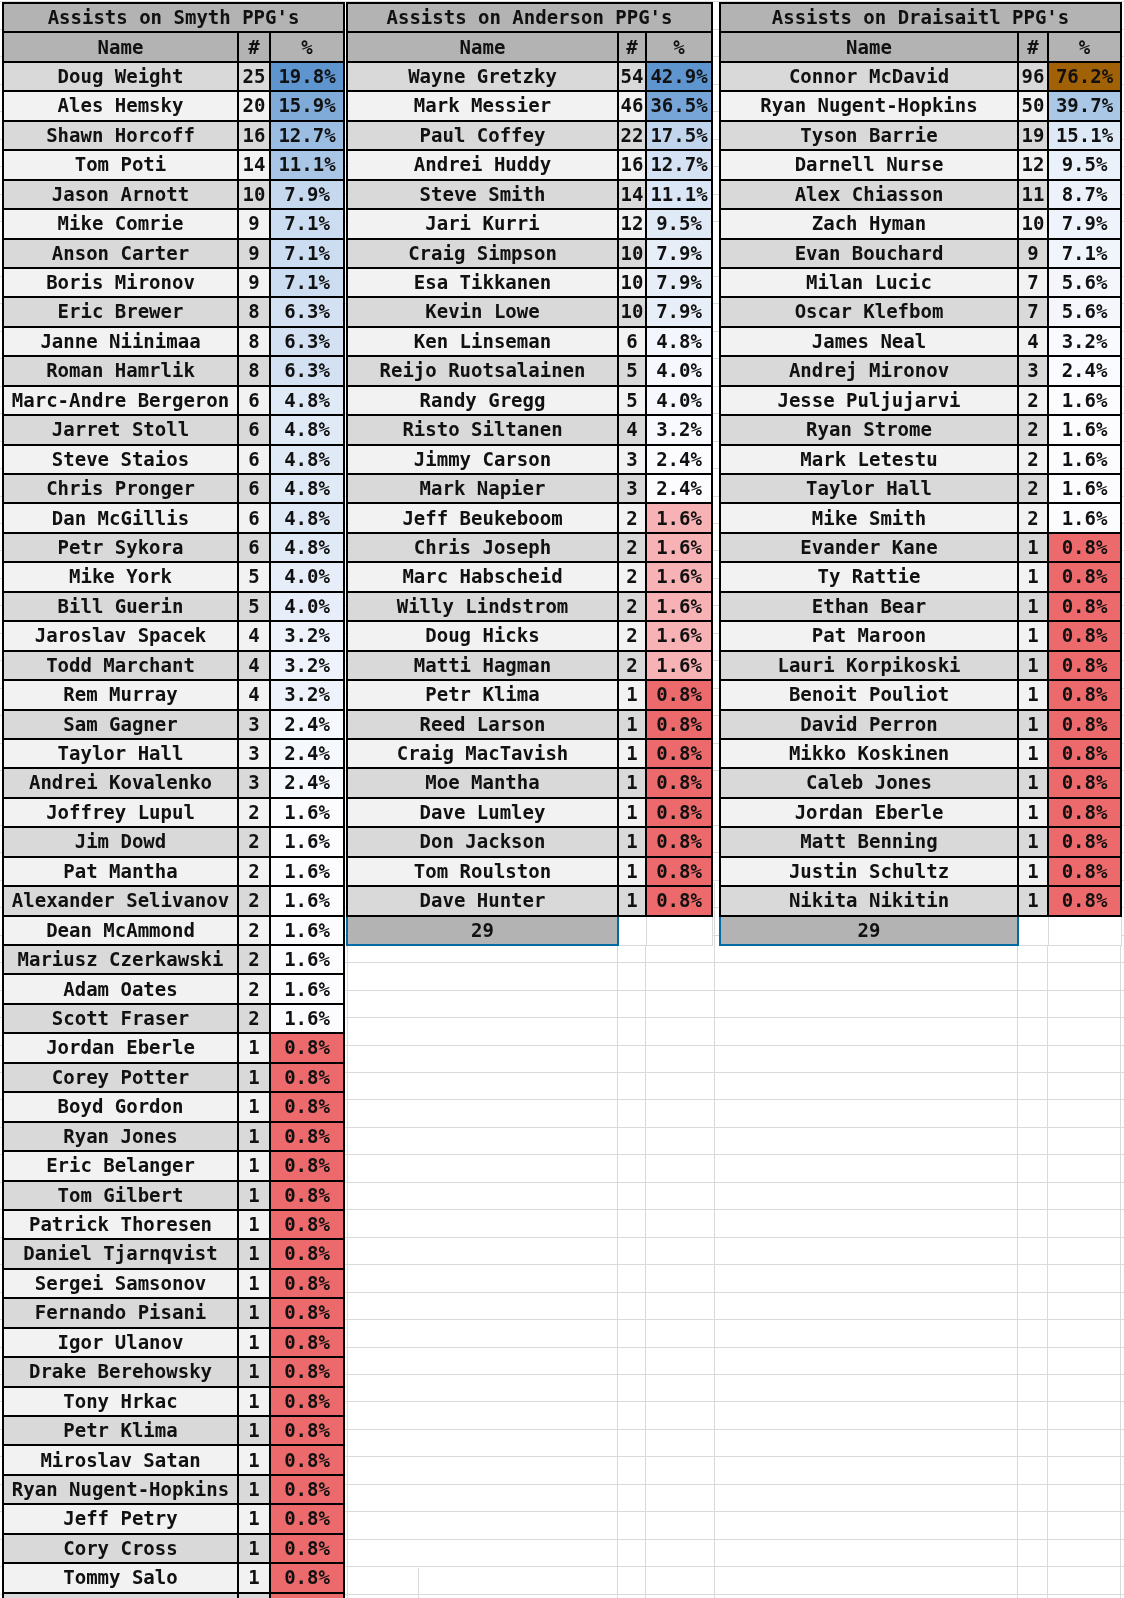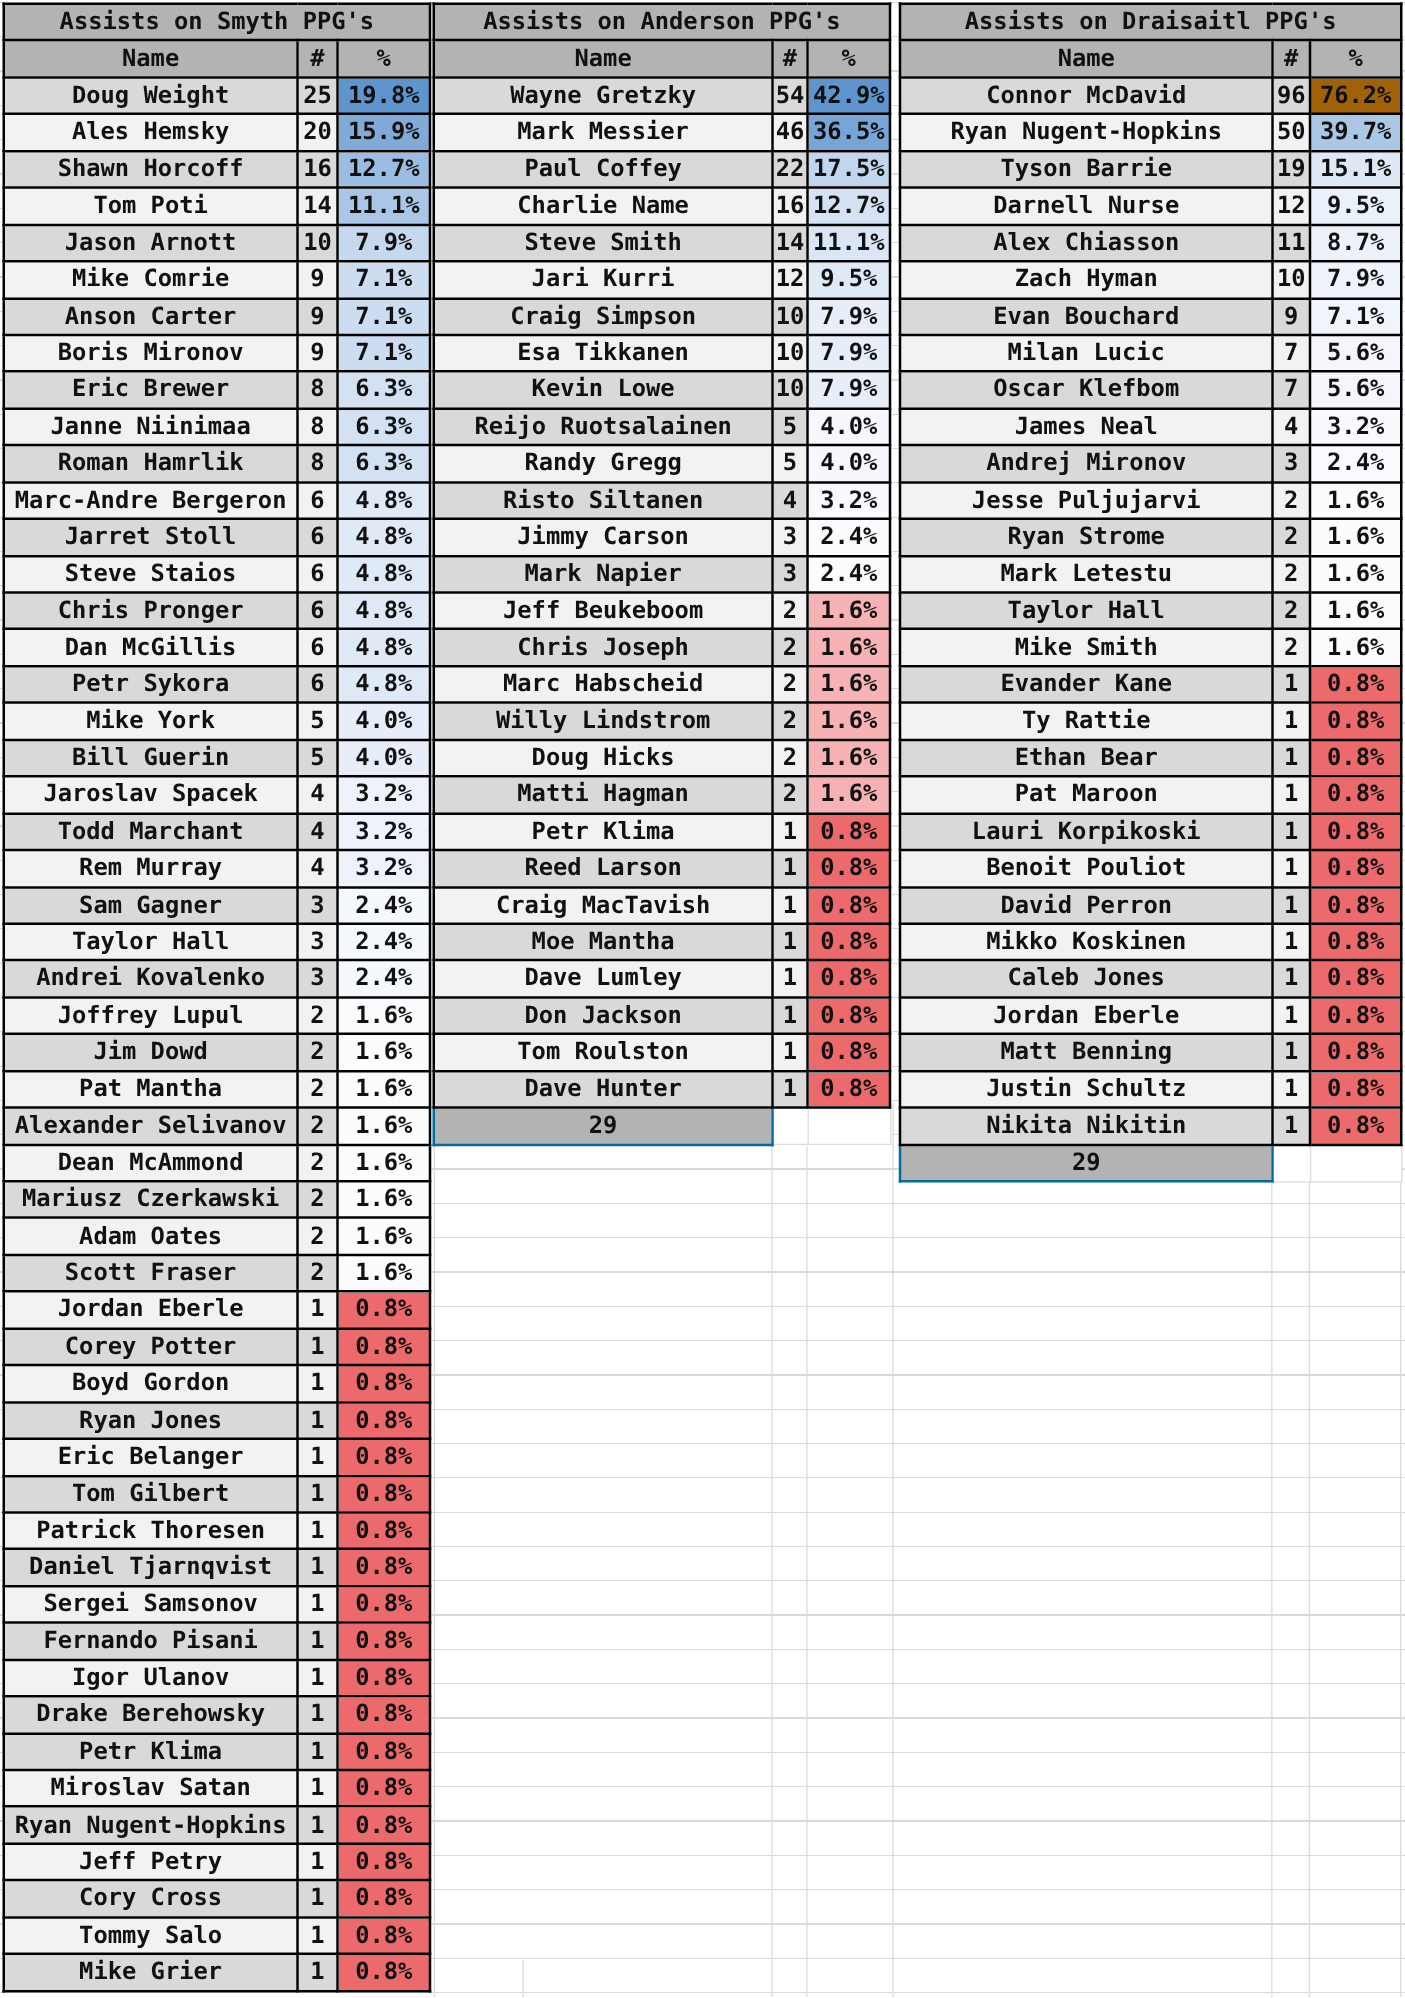--- a/index.html
+++ b/index.html
@@ -292,20 +292,25 @@
           <td class="cell name rb">Igor Ulanov</td>
           <td class="cell num rb">1</td>
           <td class="cell pct" style="background: rgb(236, 106, 107);">0.8%</td>
         </tr>
         <tr>
           <td class="cell name ra">Drake Berehowsky</td>
           <td class="cell num ra">1</td>
           <td class="cell pct" style="background: rgb(236, 106, 107);">0.8%</td>
         </tr>
         <tr>
+          <td class="cell name rb">Tony Hrkac</td>
+          <td class="cell num rb">1</td>
+          <td class="cell pct" style="background: rgb(236, 106, 107);">0.8%</td>
+        </tr>
+        <tr>
           <td class="cell name ra">Petr Klima</td>
           <td class="cell num ra">1</td>
           <td class="cell pct" style="background: rgb(236, 106, 107);">0.8%</td>
         </tr>
         <tr>
           <td class="cell name rb">Miroslav Satan</td>
           <td class="cell num rb">1</td>
           <td class="cell pct" style="background: rgb(236, 106, 107);">0.8%</td>
         </tr>
         <tr>
@@ -359,21 +364,21 @@
           <td class="cell name rb">Mark Messier</td>
           <td class="cell num rb">46</td>
           <td class="cell pct" style="background: rgb(119, 165, 215);">36.5%</td>
         </tr>
         <tr>
           <td class="cell name ra">Paul Coffey</td>
           <td class="cell num ra">22</td>
           <td class="cell pct" style="background: rgb(193, 214, 237); margin-left: 48px;">17.5%</td>
         </tr>
         <tr>
-          <td class="cell name rb">Charlie Name</td>
+          <td class="cell name rb">Andrei Huddy</td>
           <td class="cell num rb">16</td>
           <td class="cell pct" style="background: rgb(212, 226, 243);">12.7%</td>
         </tr>
         <tr>
           <td class="cell name ra">Steve Smith</td>
           <td class="cell num ra">14</td>
           <td class="cell pct" style="background: rgb(218, 230, 245);">11.1%</td>
         </tr>
         <tr>
           <td class="cell name rb">Jari Kurri</td>
@@ -387,20 +392,25 @@
         </tr>
         <tr>
           <td class="cell name rb">Esa Tikkanen</td>
           <td class="cell num rb">10</td>
           <td class="cell pct" style="background: rgb(231, 238, 248);">7.9%</td>
         </tr>
         <tr>
           <td class="cell name ra">Kevin Lowe</td>
           <td class="cell num ra">10</td>
           <td class="cell pct" style="background: rgb(231, 238, 248);">7.9%</td>
+        </tr>
+        <tr>
+          <td class="cell name rb">Ken Linseman</td>
+          <td class="cell num rb">6</td>
+          <td class="cell pct" style="background: rgb(243, 246, 252);">4.8%</td>
         </tr>
         <tr>
           <td class="cell name ra">Reijo Ruotsalainen</td>
           <td class="cell num ra">5</td>
           <td class="cell pct" style="background: rgb(246, 248, 253);">4.0%</td>
         </tr>
         <tr>
           <td class="cell name rb">Randy Gregg</td>
           <td class="cell num rb">5</td>
           <td class="cell pct" style="background: rgb(246, 248, 253);">4.0%</td>

